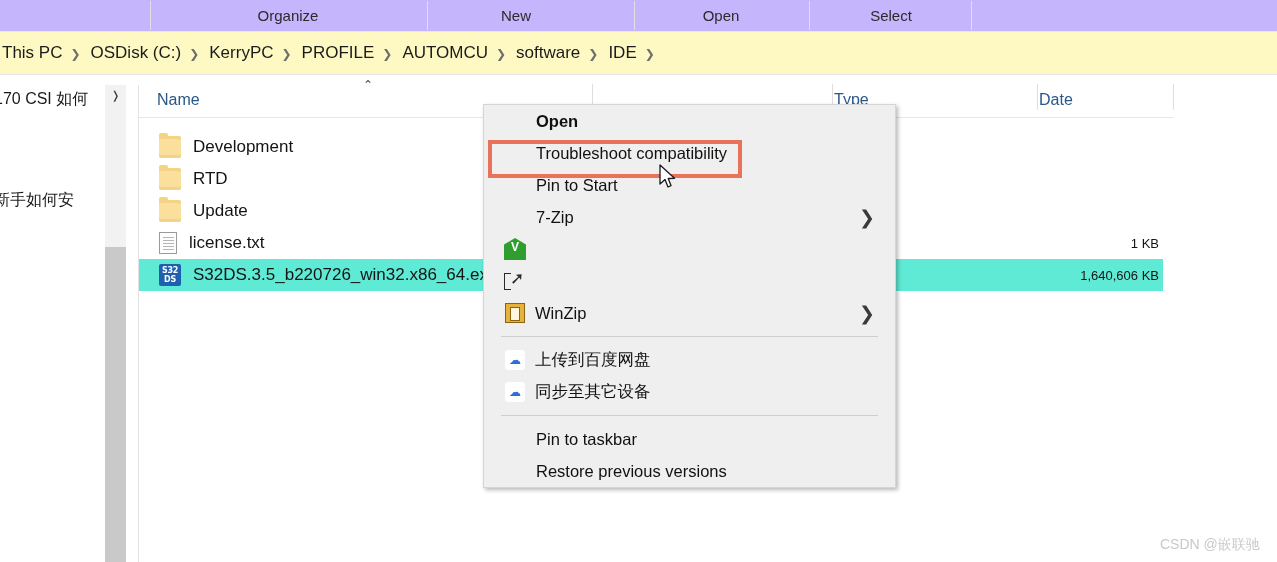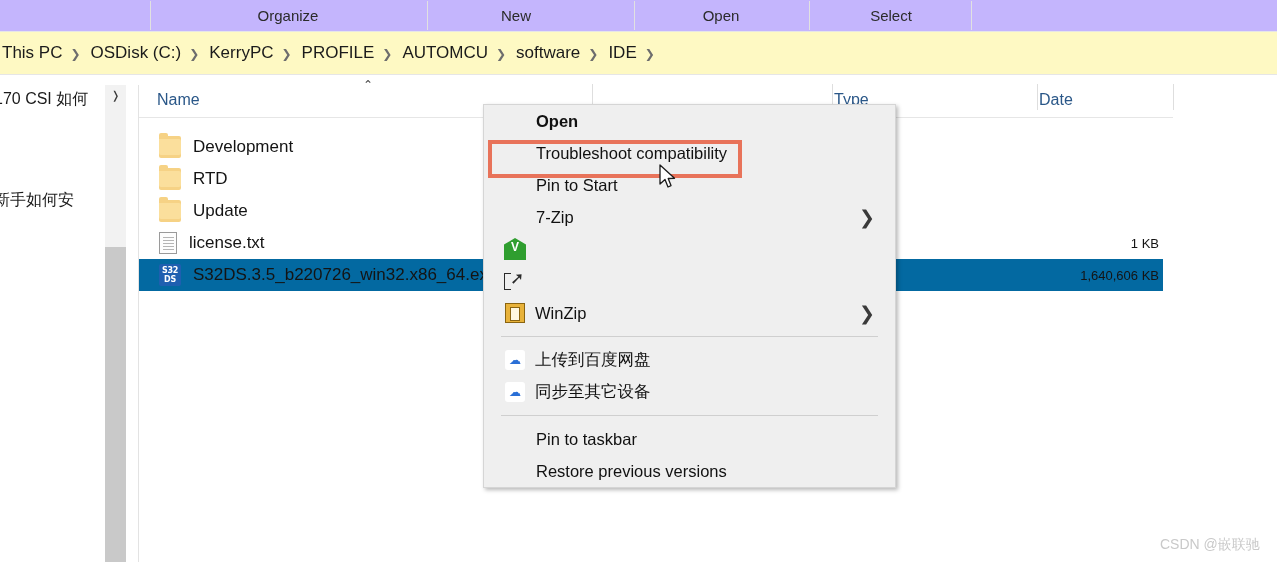--- a/index.html
+++ b/index.html
@@ -42,21 +42,21 @@
   .list-header { position: absolute; left: 139px; top: 75px; width: 1138px; height: 42px; background: #ffffff; }
   .col-head { position: absolute; top: 4px; height: 42px; display: flex; align-items: center;
               font-size: 16px; color: #2a5788; text-align: right; }
   .col-div { position: absolute; top: 9px; width: 1px; height: 26px; background: #dedede; }
   .sort-caret { position: absolute; left: 363px; top: 78px; font-size: 12px; color: #4a4a4a; }
   .header-underline { position: absolute; left: 139px; top: 117px; width: 1034px; height: 1px; background: #e6e6e6; }
 
   
   .rows { position: absolute; left: 139px; top: 131px; width: 1138px; }
   .row { position: relative; height: 32px; }
-  .row.selected { background: #0369a1; width: 1024px; }
+  .row.selected { background: #5eead4; width: 1024px; }
   .row-name { position: absolute; left: 20px; top: 0; height: 32px; display: flex; align-items: center;
               font-size: 17px; color: #141414; }
   .row-icon { width: 22px; height: 22px; margin-right: 12px; flex: 0 0 auto; position: relative; }
   .row-type { position: absolute; left: 695px; top: 0; height: 32px; display: flex; align-items: center;
               font-size: 15px; color: #141414; }
   .row-size { position: absolute; left: 790px; width: 230px; top: 0; height: 32px; display: flex;
               align-items: center; justify-content: flex-end; font-size: 13px; color: #141414; }
 
   
   .ic-folder { background: #f6d285; border-radius: 2px; }

